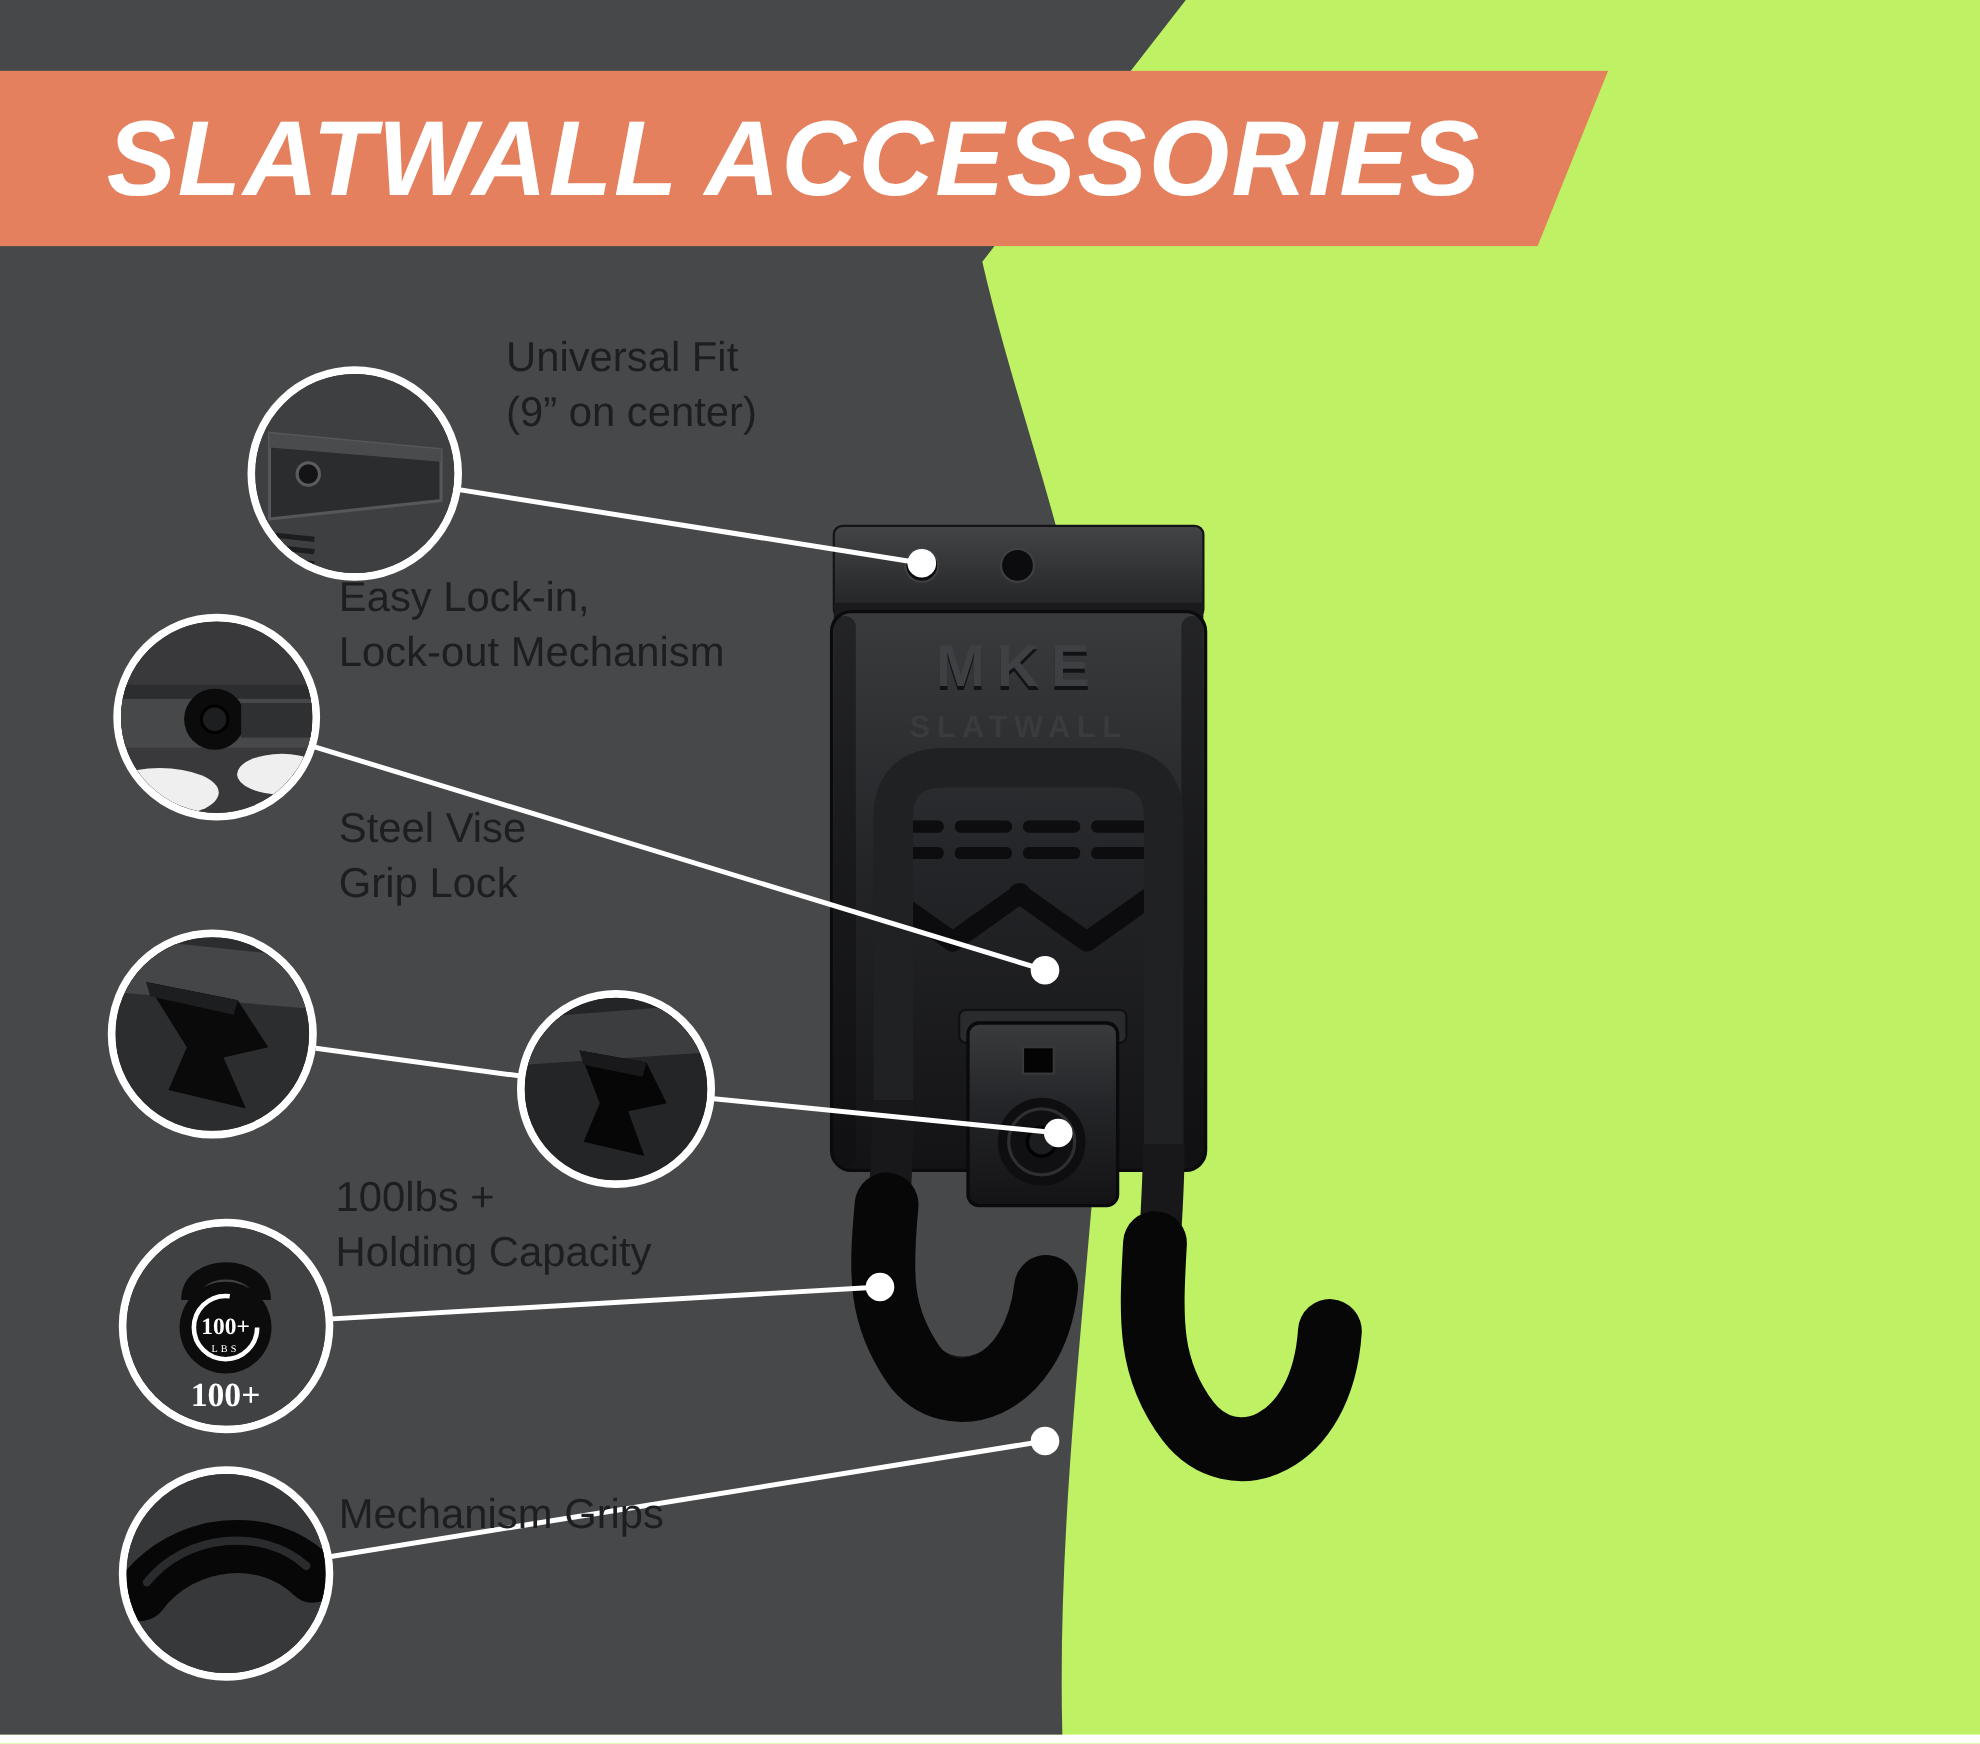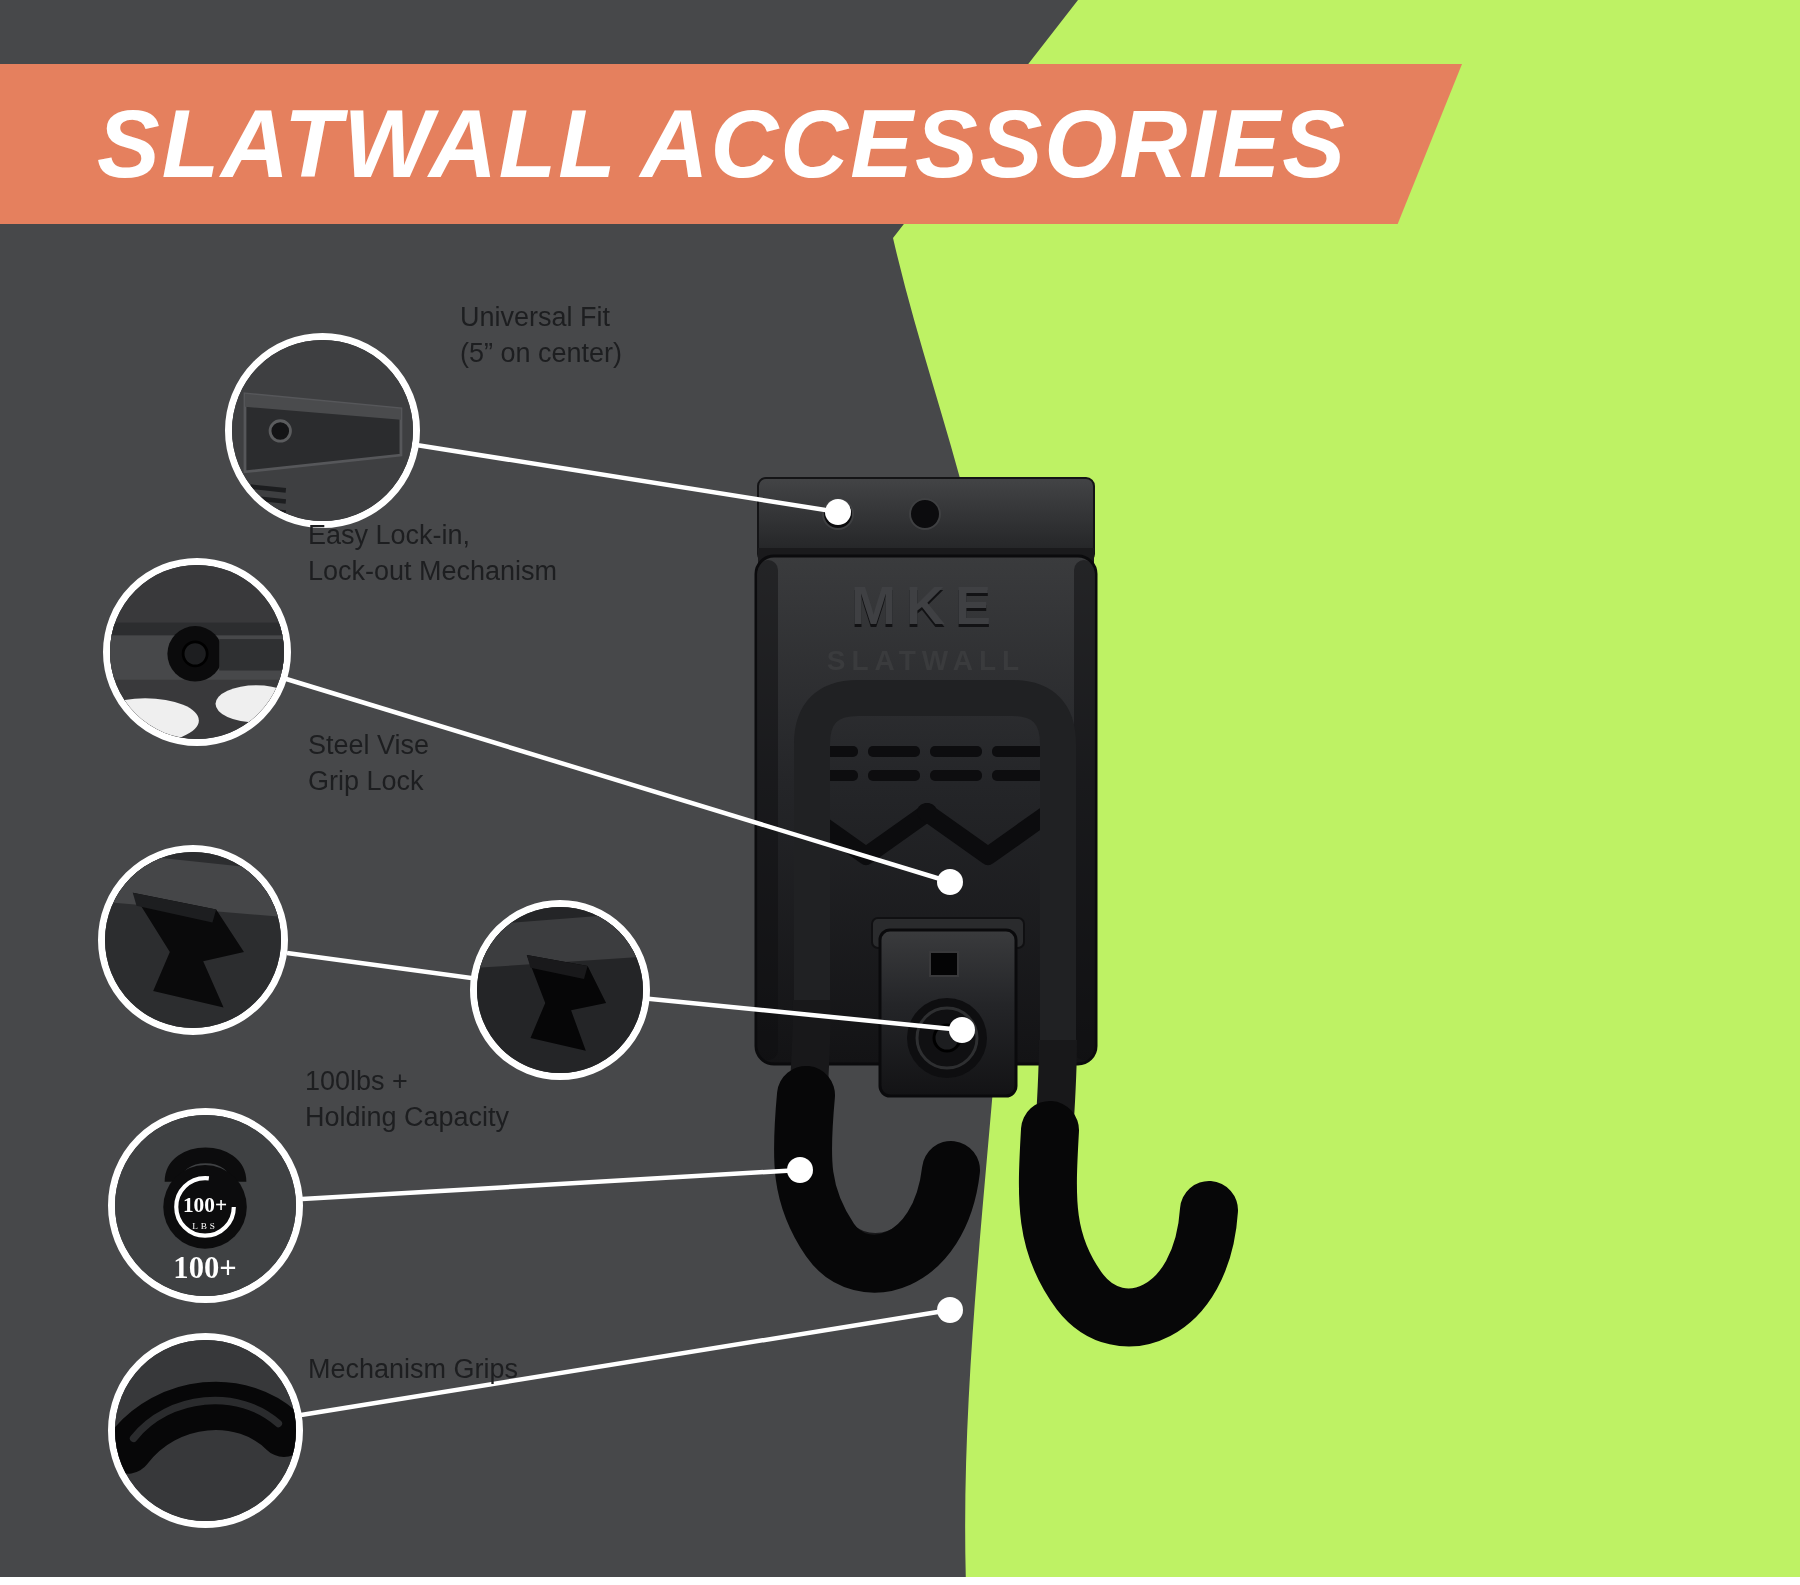--- a/index.html
+++ b/index.html
@@ -24,21 +24,21 @@
 
   
   .callout-circle {
     position:absolute; border:7px solid #ffffff; border-radius:50%;
     box-sizing:border-box; overflow:hidden; z-index:6; background:#2e2f31;
   }
   .callout-circle svg { display:block; width:100%; height:100%; }
 
   
   .label {
-    position:absolute; color:#1d1e20; font-size:27px; line-height:1.32;
+    position:absolute; color:#1d1e20; font-size:38px; line-height:1.32;
     z-index:7; white-space:nowrap;
   }
 
   .lines-layer { z-index:5; pointer-events:none; }
   .product-layer { z-index:4; }
   .bg-layer { z-index:1; }
 </style>
 </head>
 <body>
 
@@ -197,21 +197,21 @@
   <div class="callout-circle" style="left:108px; top:1333px; width:195px; height:195px;">
     <svg viewBox="0 0 195 195">
       <rect width="195" height="195" fill="#37383a"></rect>
       <path d="M14,118 C56,62 138,56 182,100" fill="none" stroke="#070708" stroke-width="52" stroke-linecap="round"></path>
       <path d="M20,106 C58,58 134,52 176,90" fill="none" stroke="#2a2b2d" stroke-width="8" stroke-linecap="round"></path>
     </svg>
   </div>
 
   <div class="label" style="left:460px; top:300px;">
     <div>Universal Fit</div>
-    <div>(5” on center)</div>
+    <div>(9” on center)</div>
   </div>
 
   <div class="label" style="left:308px; top:728px;">
     <div>Steel Vise</div>
     <div>Grip Lock</div>
   </div>
 
   <div class="label" style="left:308px; top:518px;">
     <div>Easy Lock-in,</div>
     <div>Lock-out Mechanism</div>

